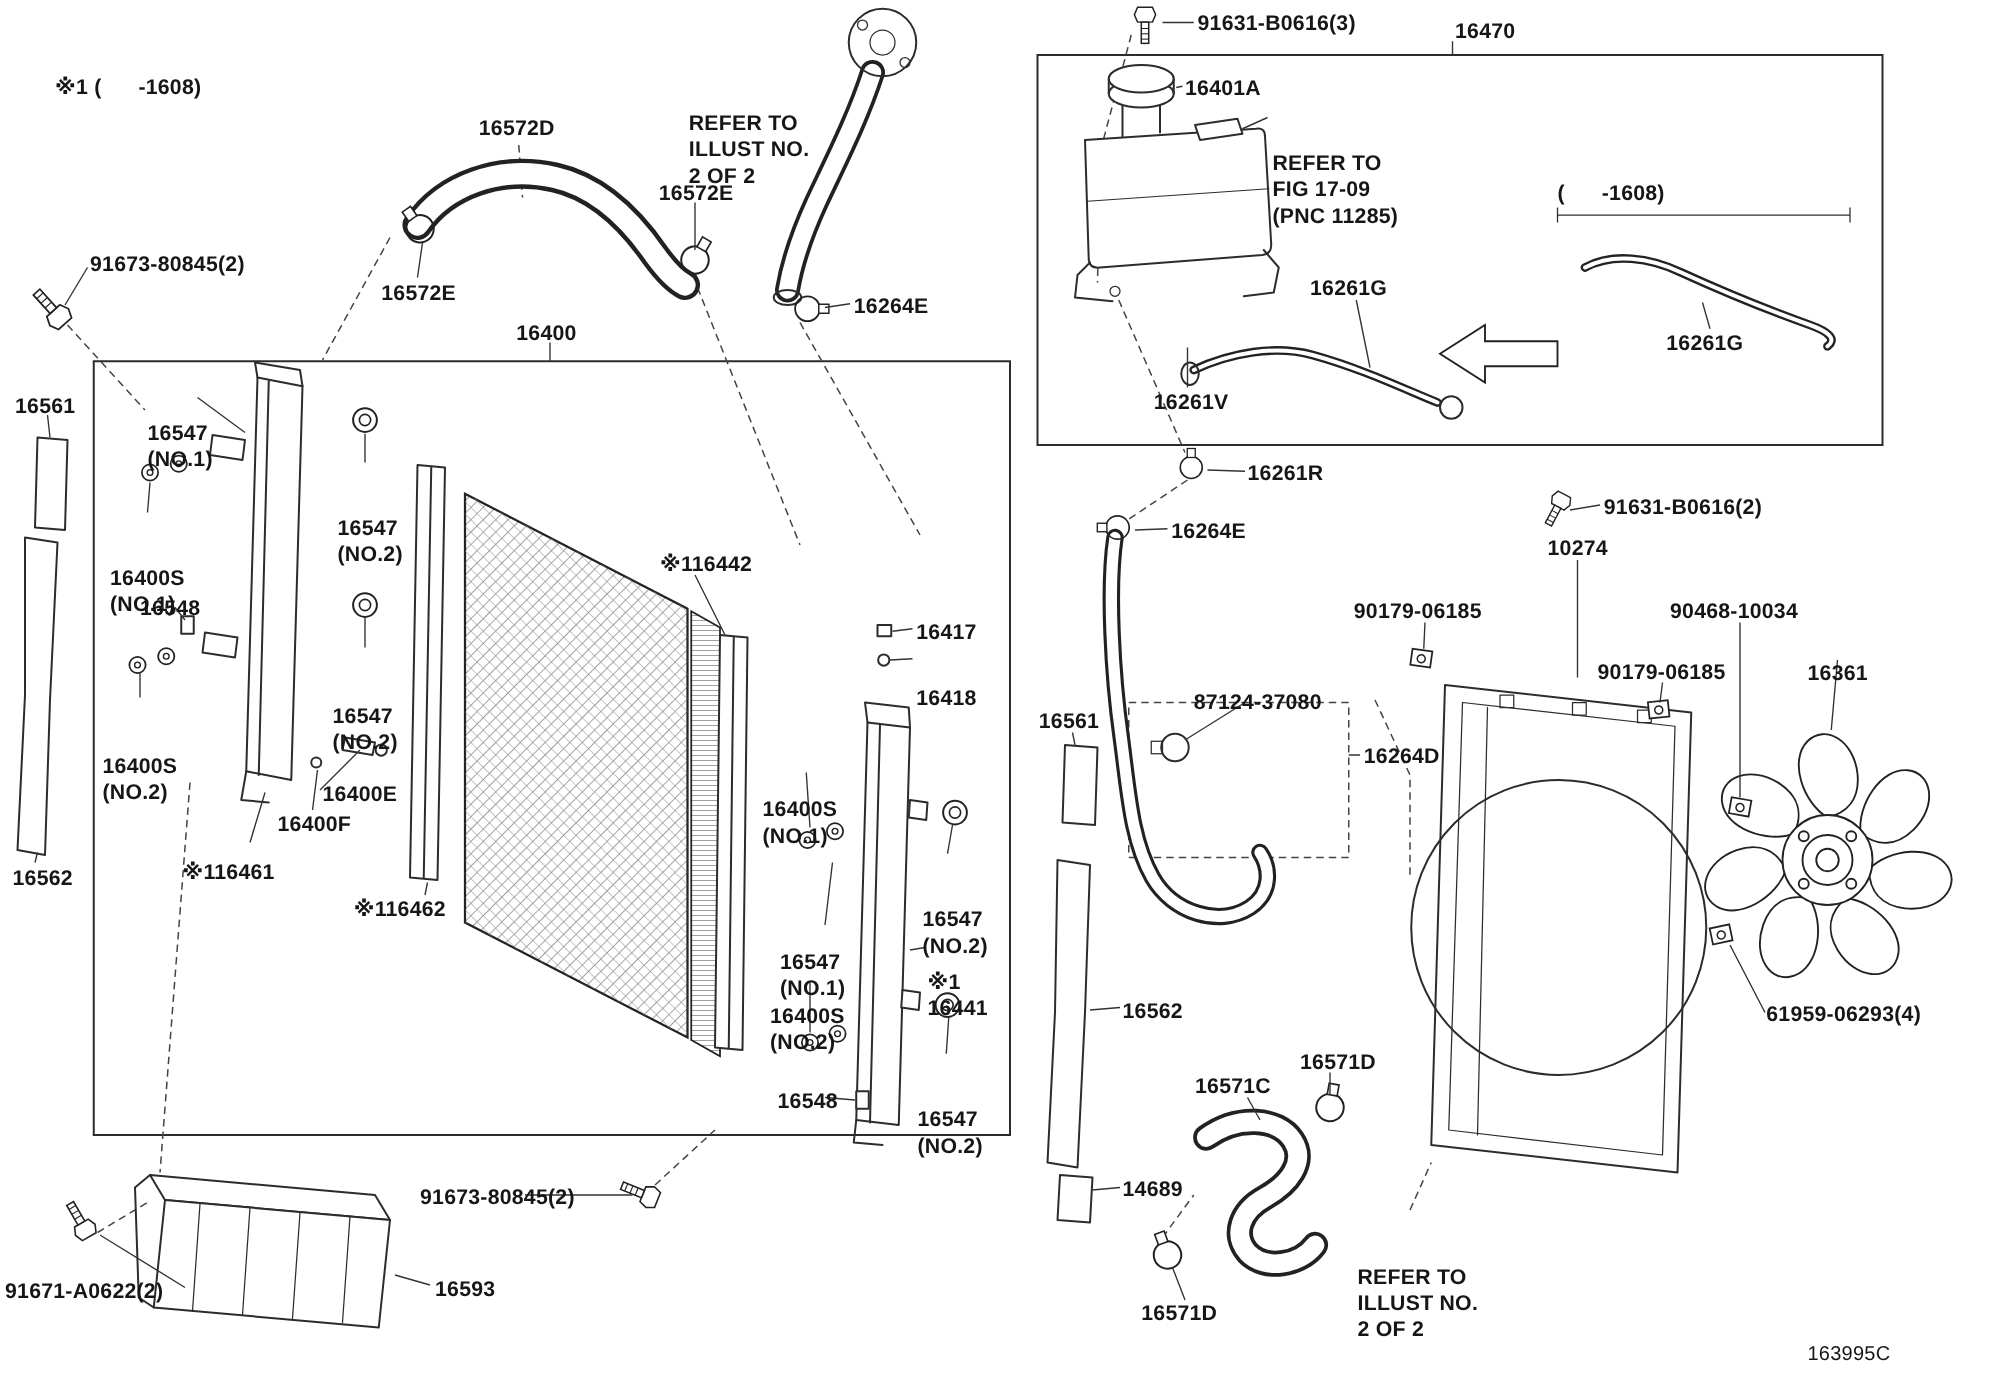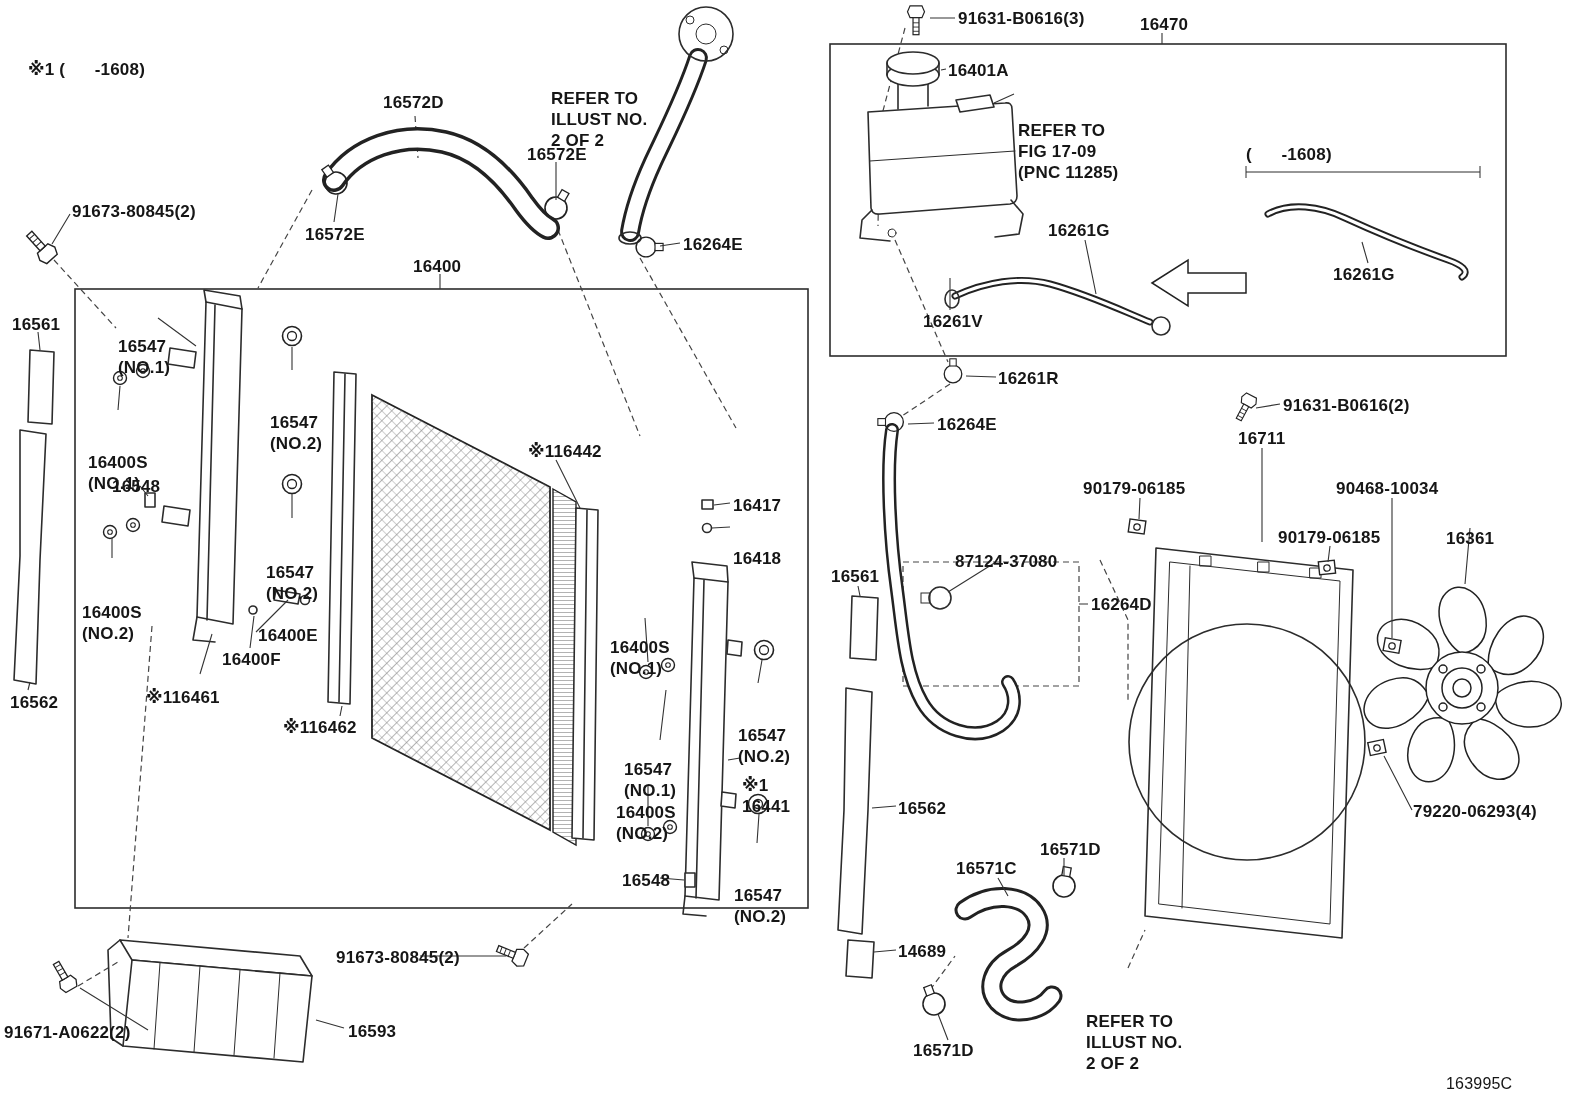--- a/index.html
+++ b/index.html
@@ -271,21 +271,21 @@
              M645,618 L648,662 M758,683 L762,660 M660,740 L666,690 M648,786 L648,826 M740,758 L728,760
              M757,843 L759,814 M660,878 L684,880 M420,956 L506,956 M148,1030 L80,988 M344,1028 L316,1020"></path>
     <path d="M955,18 L930,18 M1162,33 L1162,44 M946,69 L941,70 M1014,94 L994,103 M1085,240 L1096,294
              M1368,263 L1362,242 M950,310 L950,278 M996,377 L966,376 M934,423 L908,424 M1280,404 L1256,408
              M1262,448 L1262,542 M1140,498 L1139,519 M1392,498 L1392,638 M1330,546 L1328,562
              M1470,528 L1465,584 M858,586 L860,596 M996,562 L948,592 M1088,604 L1079,604 M896,806 L872,808
              M998,878 L1008,896 M1064,858 L1064,876 M896,950 L874,952 M948,1040 L938,1014 M1412,810 L1384,756"></path>
   </g>
 </svg>
 
-<div class="lbl" style="left:28px;top:60px">※1 (      -1608)</div>
+<div class="lbl" style="left:44px;top:60px">※1 (      -1608)</div>
 <div class="lbl" style="left:72px;top:202px">91673-80845(2)</div>
 <div class="lbl" style="left:12px;top:315px">16561</div>
 <div class="lbl" style="left:383px;top:93px">16572D</div>
 <div class="lbl" style="left:305px;top:225px">16572E</div>
 <div class="lbl" style="left:527px;top:145px">16572E</div>
 <div class="lbl" style="left:551px;top:48px">
   <span>REFER TO</span><span>ILLUST NO.</span><span>2 OF 2</span>
 </div>
 <div class="lbl" style="left:683px;top:235px">16264E</div>
 <div class="lbl" style="left:413px;top:257px">16400</div>
@@ -330,44 +330,44 @@
 </div>
 <div class="lbl" style="left:734px;top:845px">
   <span>16547</span><span>(NO.2)</span>
 </div>
 <div class="lbl" style="left:622px;top:871px">16548</div>
 <div class="lbl" style="left:336px;top:948px">91673-80845(2)</div>
 <div class="lbl" style="left:4px;top:1023px">91671-A0622(2)</div>
 <div class="lbl" style="left:348px;top:1022px">16593</div>
 
 <div class="lbl" style="left:958px;top:9px">91631-B0616(3)</div>
-<div class="lbl" style="left:1140px;top:15px">16470</div>
+<div class="lbl" style="left:1164px;top:15px">16470</div>
 <div class="lbl" style="left:948px;top:61px">16401A</div>
 <div class="lbl" style="left:1018px;top:80px">
   <span>REFER TO</span><span>FIG 17-09</span><span>(PNC 11285)</span>
 </div>
 <div class="lbl" style="left:1246px;top:145px">(      -1608)</div>
 <div class="lbl" style="left:1048px;top:221px">16261G</div>
 <div class="lbl" style="left:1333px;top:265px">16261G</div>
 <div class="lbl" style="left:923px;top:312px">16261V</div>
 <div class="lbl" style="left:998px;top:369px">16261R</div>
 <div class="lbl" style="left:937px;top:415px">16264E</div>
 <div class="lbl" style="left:1283px;top:396px">91631-B0616(2)</div>
-<div class="lbl" style="left:1238px;top:429px">16711</div>
+<div class="lbl" style="left:1238px;top:429px">10274</div>
 <div class="lbl" style="left:1083px;top:479px">90179-06185</div>
 <div class="lbl" style="left:1336px;top:479px">90468-10034</div>
 <div class="lbl" style="left:1278px;top:528px">90179-06185</div>
 <div class="lbl" style="left:1446px;top:529px">16361</div>
 <div class="lbl" style="left:831px;top:567px">16561</div>
 <div class="lbl" style="left:955px;top:552px">87124-37080</div>
 <div class="lbl" style="left:1091px;top:595px">16264D</div>
 <div class="lbl" style="left:898px;top:799px">16562</div>
 <div class="lbl" style="left:956px;top:859px">16571C</div>
 <div class="lbl" style="left:1040px;top:840px">16571D</div>
 <div class="lbl" style="left:898px;top:942px">14689</div>
 <div class="lbl" style="left:913px;top:1041px">16571D</div>
 <div class="lbl" style="left:1086px;top:971px">
   <span>REFER TO</span><span>ILLUST NO.</span><span>2 OF 2</span>
 </div>
-<div class="lbl" style="left:1413px;top:802px">79220-06293(4)</div>
+<div class="lbl" style="left:1413px;top:802px">61959-06293(4)</div>
 <div class="lbl code" style="left:1446px;top:1074px">163995C</div>
 
 </div>
 
 </body></html>

